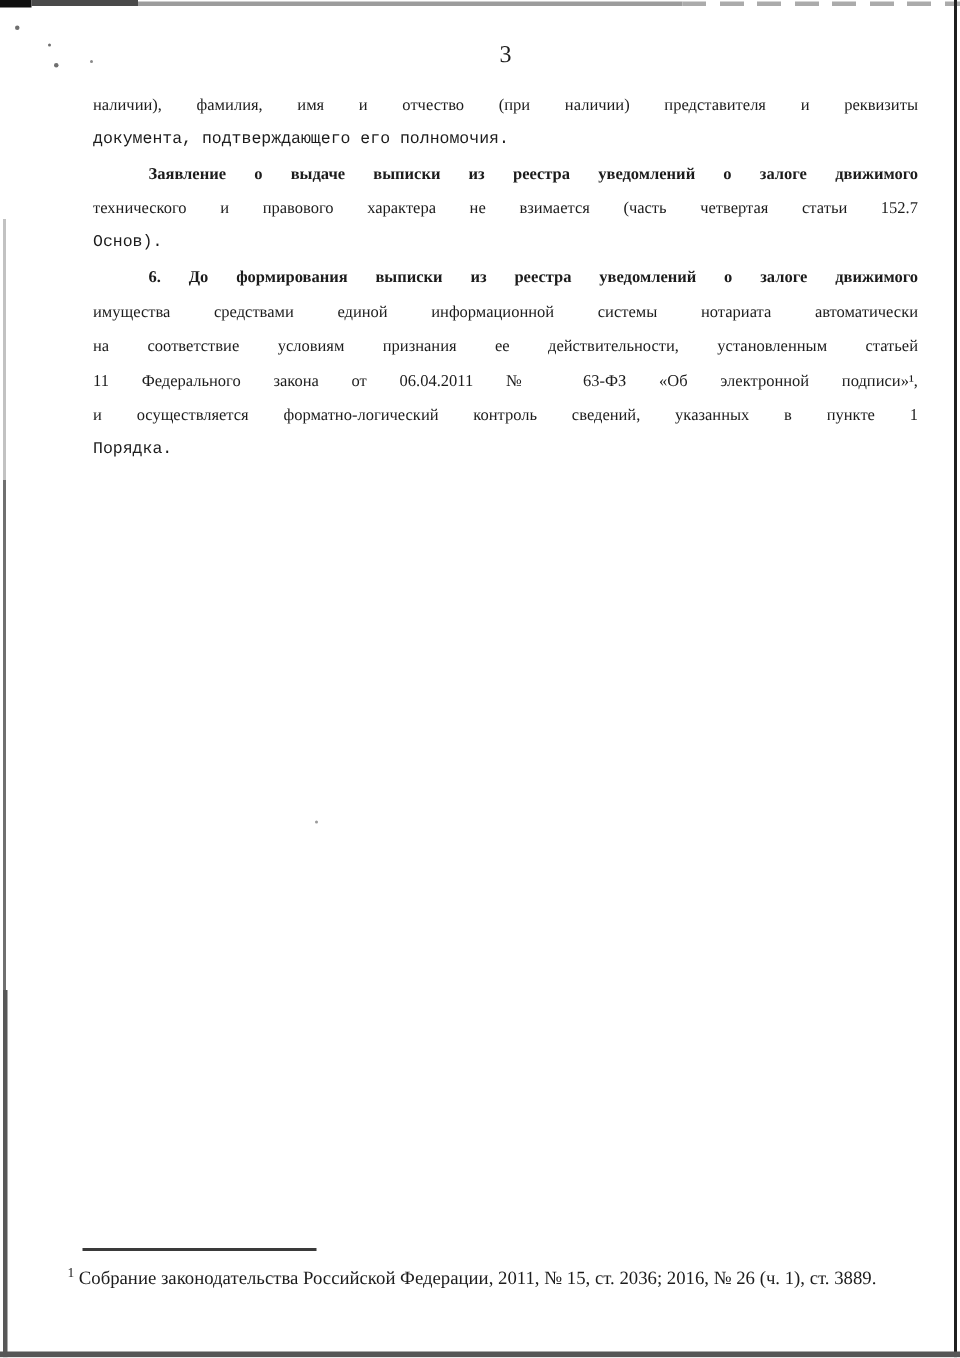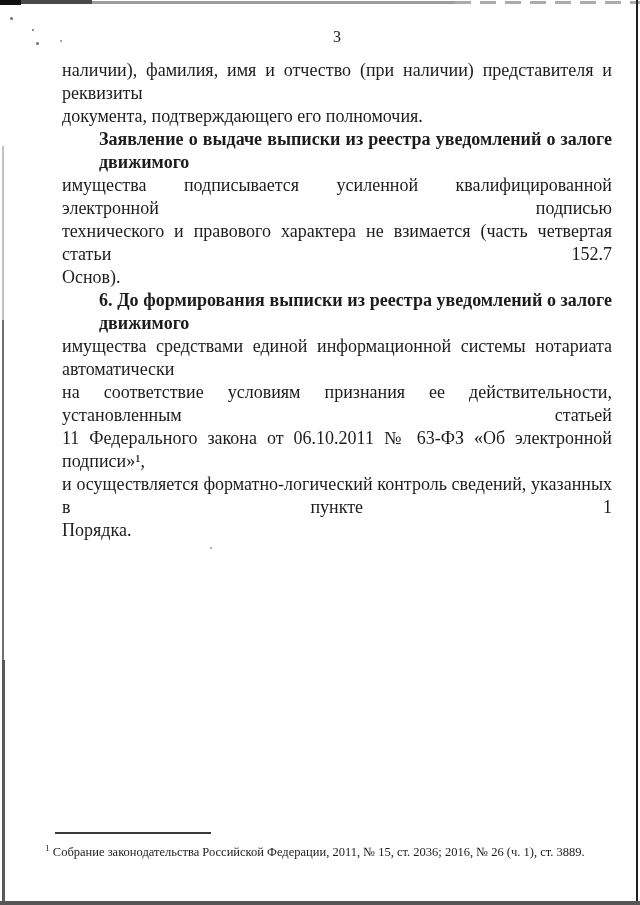--- a/index.html
+++ b/index.html
@@ -44,50 +44,51 @@
     top: 28px;
     width: 550px;
     text-align: center;
     font-size: 16px;
   }
   .body-text {
     position: absolute;
     left: 62px;
     top: 59px;
     width: 550px;
-    font-size: 18px;
+    font-size: 11px;
     line-height: 23px;
   }
   .jline {
     text-align: justify;
     text-align-last: justify;
     white-space: normal;
   }
   .endline {
     text-align: left;
     text-align-last: left;
+    font-family: Liberation Mono, monospace;
   }
   .indent { padding-left: 37px; font-weight: bold; }
 
   .footnote-rule {
     position: absolute;
     left: 55px;
     top: 832px;
     width: 156px;
     height: 2px;
     background: #3a3a3a;
   }
   .footnote {
     position: absolute;
     left: 45px;
     top: 840px;
     width: 540px;
     font-size: 12.5px;
     line-height: 16px;
-    text-align: center;
+    text-align: left;
   }
   .footnote sup { font-size: 9px; margin-right: 3px; }
 </style>
 </head>
 <body>
 
 <div class="page">
 
   <div class="top-bar-seg1"></div>
   <div class="top-bar-seg2"></div>
@@ -108,30 +109,29 @@
 
   <div class="body-text">
 
     <div>
       <div class="jline">наличии), фамилия, имя и отчество (при наличии) представителя и реквизиты</div>
       <div class="endline">документа, подтверждающего его полномочия.</div>
     </div>
 
     <div>
       <div class="jline indent">Заявление о выдаче выписки из реестра уведомлений о залоге движимого</div>
-      <div class="jline">имущества подписывается усиленной квалифицированной электронной подписью</div>
       <div class="jline">технического и правового характера не взимается (часть четвертая статьи 152.7</div>
       <div class="endline">Основ).</div>
     </div>
 
     <div>
       <div class="jline indent">6. До формирования выписки из реестра уведомлений о залоге движимого</div>
       <div class="jline">имущества средствами единой информационной системы нотариата автоматически</div>
       <div class="jline">на соответствие условиям признания ее действительности, установленным статьей</div>
-      <div class="jline">11 Федерального закона от 06.10.2011 № 63-ФЗ «Об электронной подписи»¹,</div>
+      <div class="jline">11 Федерального закона от 06.04.2011 № 63-ФЗ «Об электронной подписи»¹,</div>
       <div class="jline">и осуществляется форматно-логический контроль сведений, указанных в пункте 1</div>
       <div class="endline">Порядка.</div>
     </div>
 
   </div>
 
   <div class="footnote-rule"></div>
   <div class="footnote">
     <sup>1</sup><span>Собрание законодательства Российской Федерации, 2011, № 15, ст. 2036; 2016, № 26 (ч. 1), ст. 3889.</span>
   </div>

